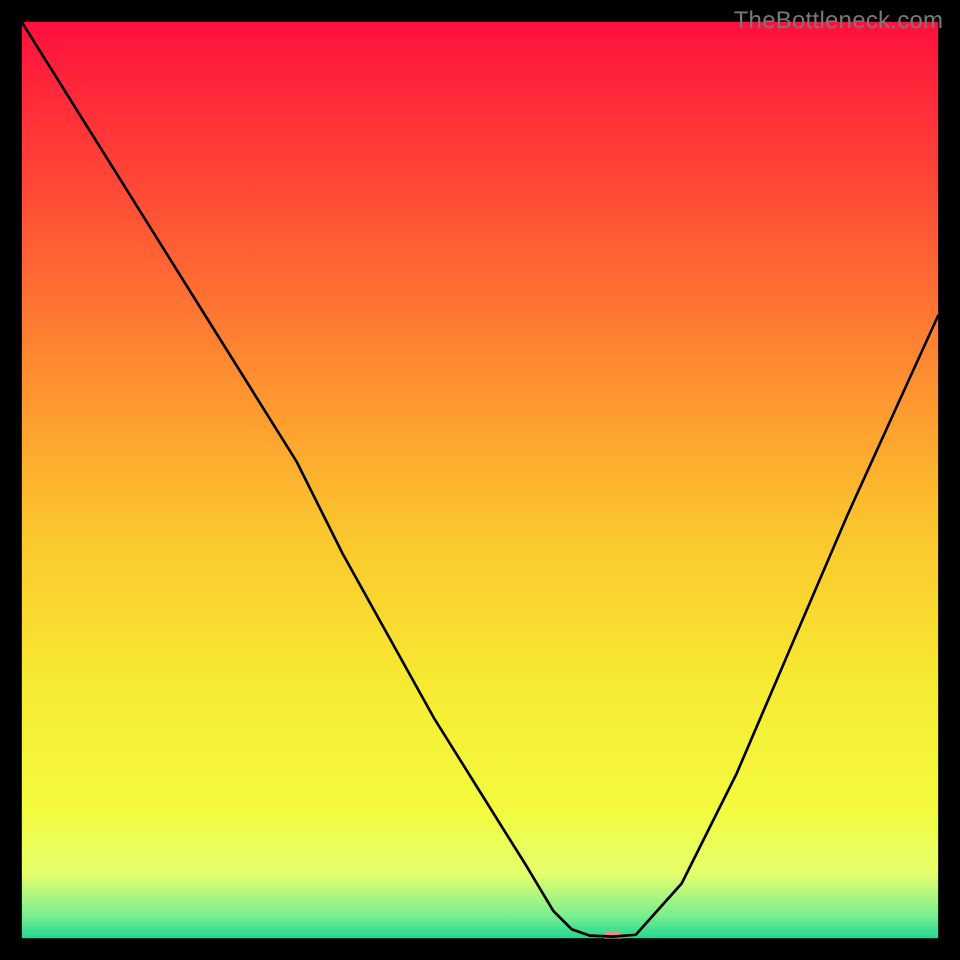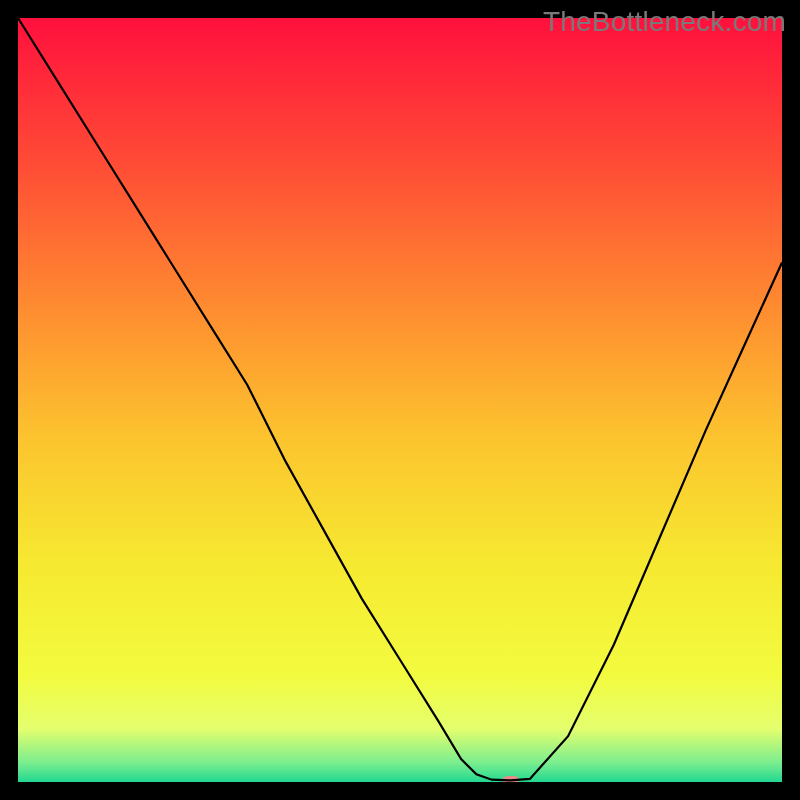--- a/index.html
+++ b/index.html
@@ -15,21 +15,21 @@
     position: relative;
     width: 800px;
     height: 800px;
     background: #000;
   }
   .watermark {
     position: absolute;
     top: 6px;
     right: 14px;
     color: #797979;
-    font-size: 28px;
+    font-size: 20px;
     font-weight: 500;
     letter-spacing: 0.2px;
     z-index: 10;
   }
   .plot-area {
     position: absolute;
     left: 18px;
     top: 18px;
     width: 764px;
     height: 764px;

